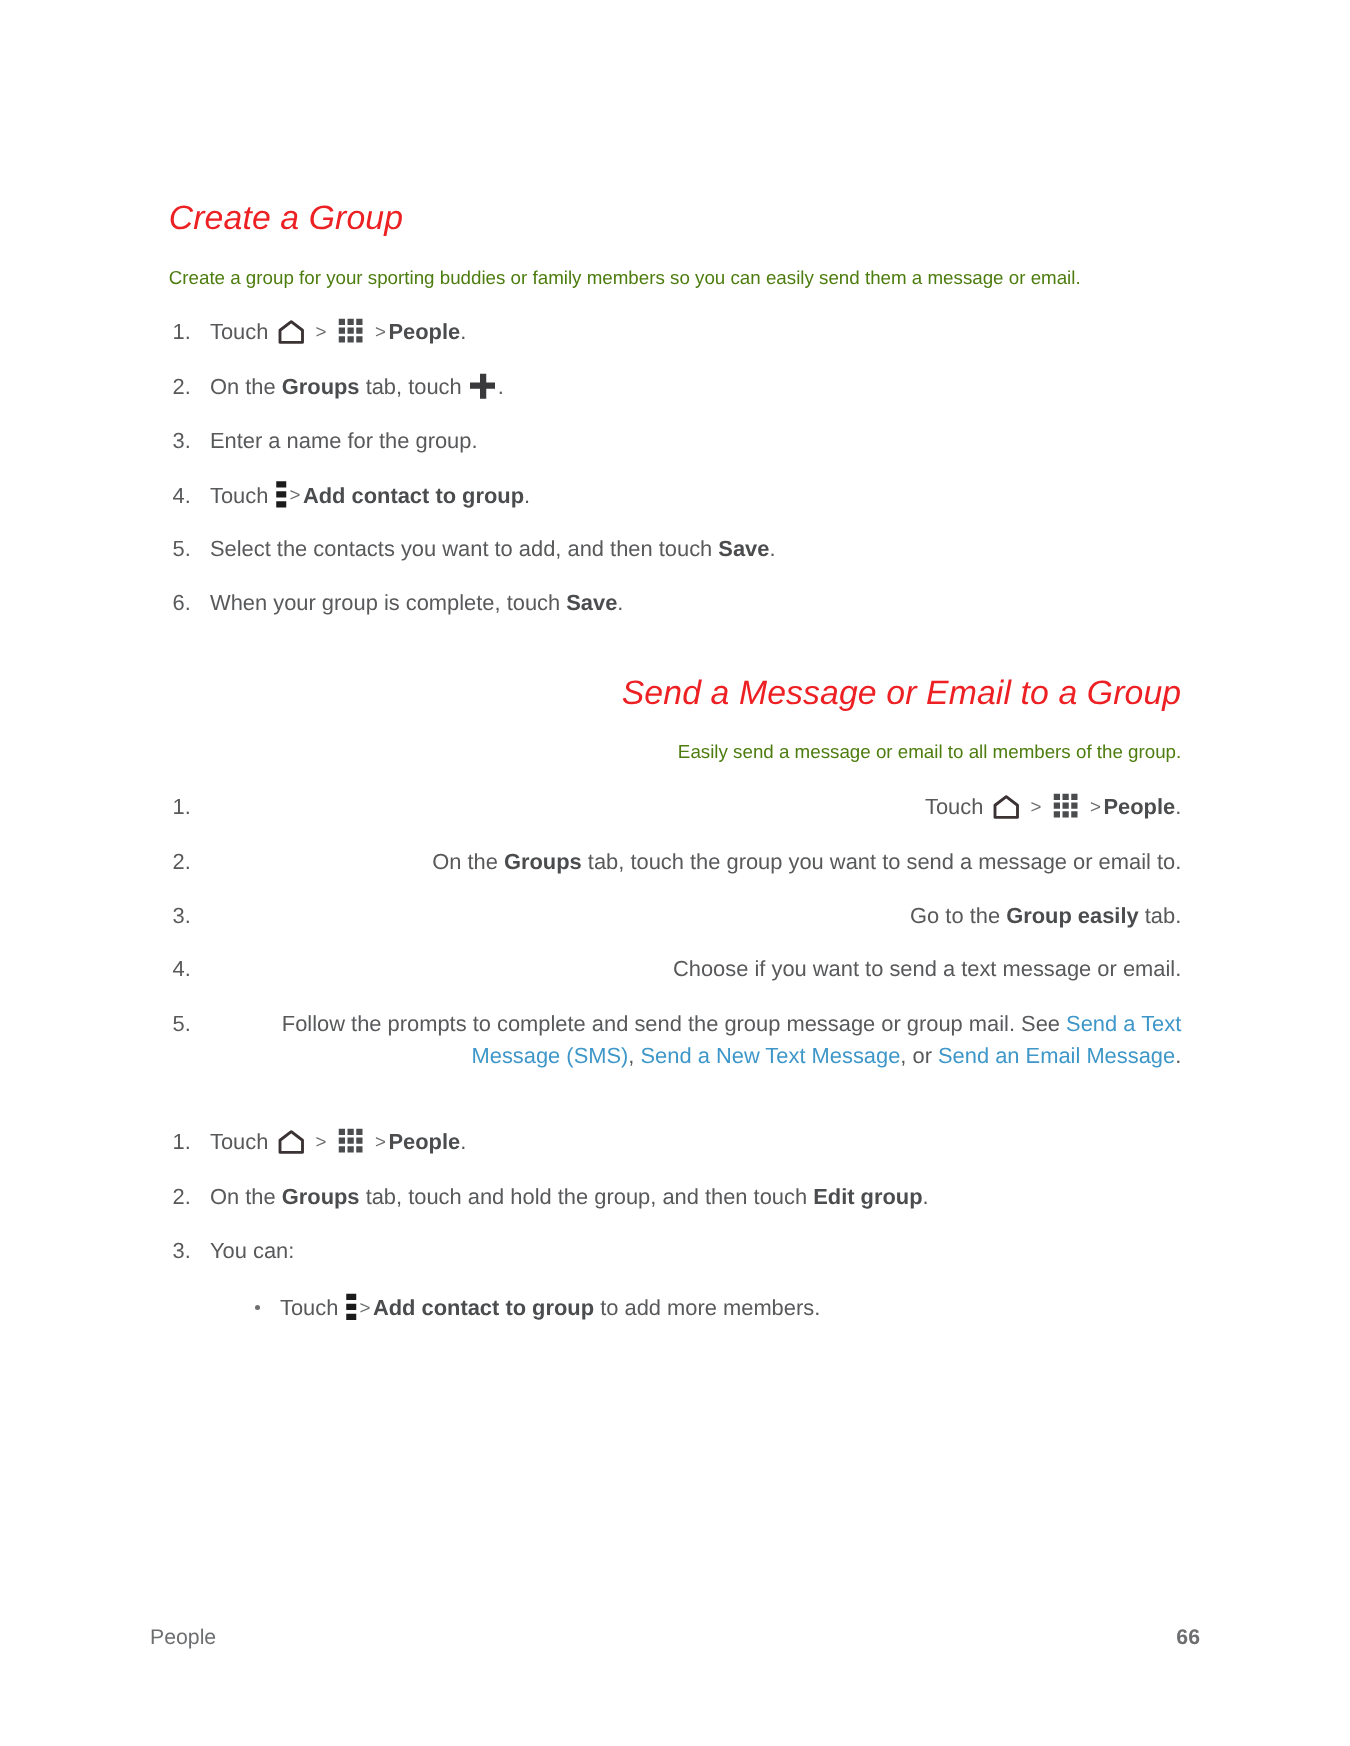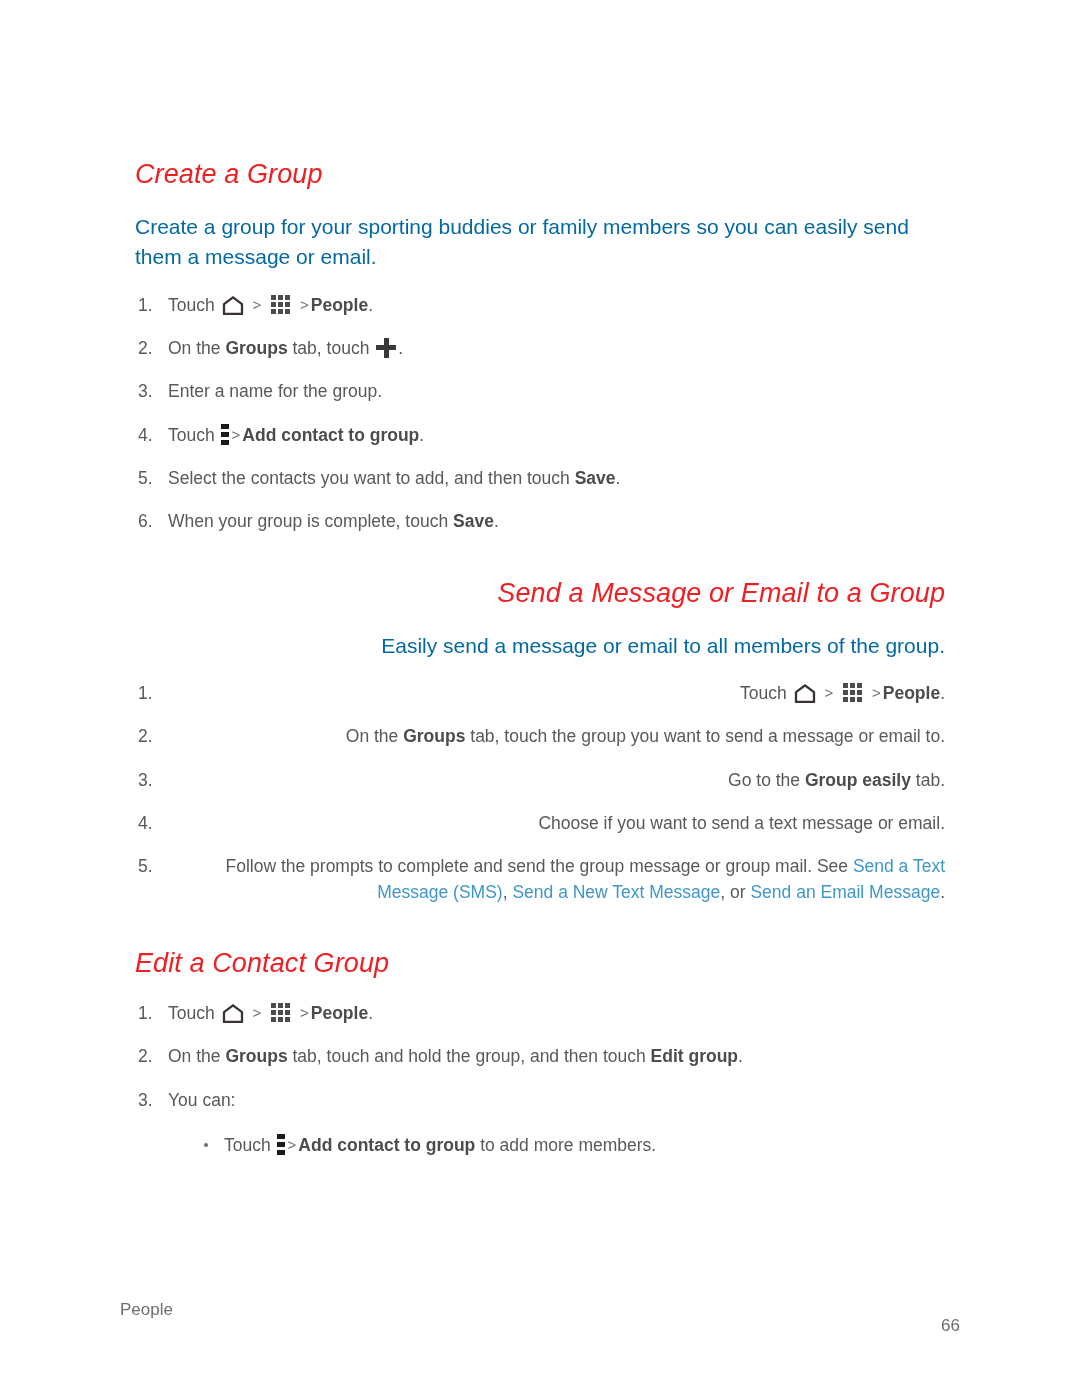--- a/index.html
+++ b/index.html
@@ -37,23 +37,23 @@
     line-height: 1.1;
     color: #ed2024;
     margin: 0 0 22px 0;
     letter-spacing: 0.1px;
   }
   .section + .section { margin-top: 44px; }
   .section-2 { margin-top: 50px; text-align: right; }
   .section-3 { margin-top: 52px; }
 
   p.intro {
-    font-size: 21px;
+    font-size: 15px;
     line-height: 1.45;
-    color: #0369a1;
+    color: #4d7c0f;
     margin: 0 0 20px 0;
   }
 
   ol.steps {
     margin: 0;
     padding: 0;
     list-style: none;
     counter-reset: step;
   }
   ol.steps > li {
@@ -170,21 +170,21 @@
   .footer {
     position: absolute;
     left: 120px;
     right: 120px;
     top: 1300px;
     height: 24px;
     font-size: 17px;
     color: #6d6e70;
   }
   .footer .f-left { position: absolute; left: 0; top: 0; }
-  .footer .f-right { position: absolute; right: 0; top: 16px; }
+  .footer .f-right { position: absolute; right: 0; top: 0; font-weight: bold; }
 </style>
 </head>
 <body>
 
 <div class="page">
   <div class="content">
 
     <div class="section section-1">
       <h2 class="section-heading">Create a Group</h2>
       <p class="intro">Create a group for your sporting buddies or family members so you can easily send them a message or email.</p>
@@ -263,21 +263,20 @@
           <span>Choose if you want to send a text message or email.</span>
         </li>
 
         <li>
           <span>Follow the prompts to complete and send the group message or group mail. See </span><a class="link" href="#" style="text-decoration:none">Send a Text Message (SMS)</a><span>, </span><a class="link" href="#" style="text-decoration:none">Send a New Text Message</a><span>, or </span><a class="link" href="#" style="text-decoration:none">Send an Email Message</a><span>.</span>
         </li>
       </ol>
     </div>
 
     <div class="section section-3">
-      <h2 class="section-heading">Edit a Contact Group</h2>
 
       <ol class="steps">
         <li>
           <span>Touch</span>
           <span class="ico ico-home">
             <svg width="22" height="19" viewBox="0 0 22 19" aria-hidden="true">
               <path d="M2 18 V8.2 L11 1.3 L20 8.2 V18 Z" fill="none" stroke="#3a3233" stroke-width="2.3" stroke-linejoin="round"></path>
             </svg>
           </span>
           <span class="sep">&gt;</span>

